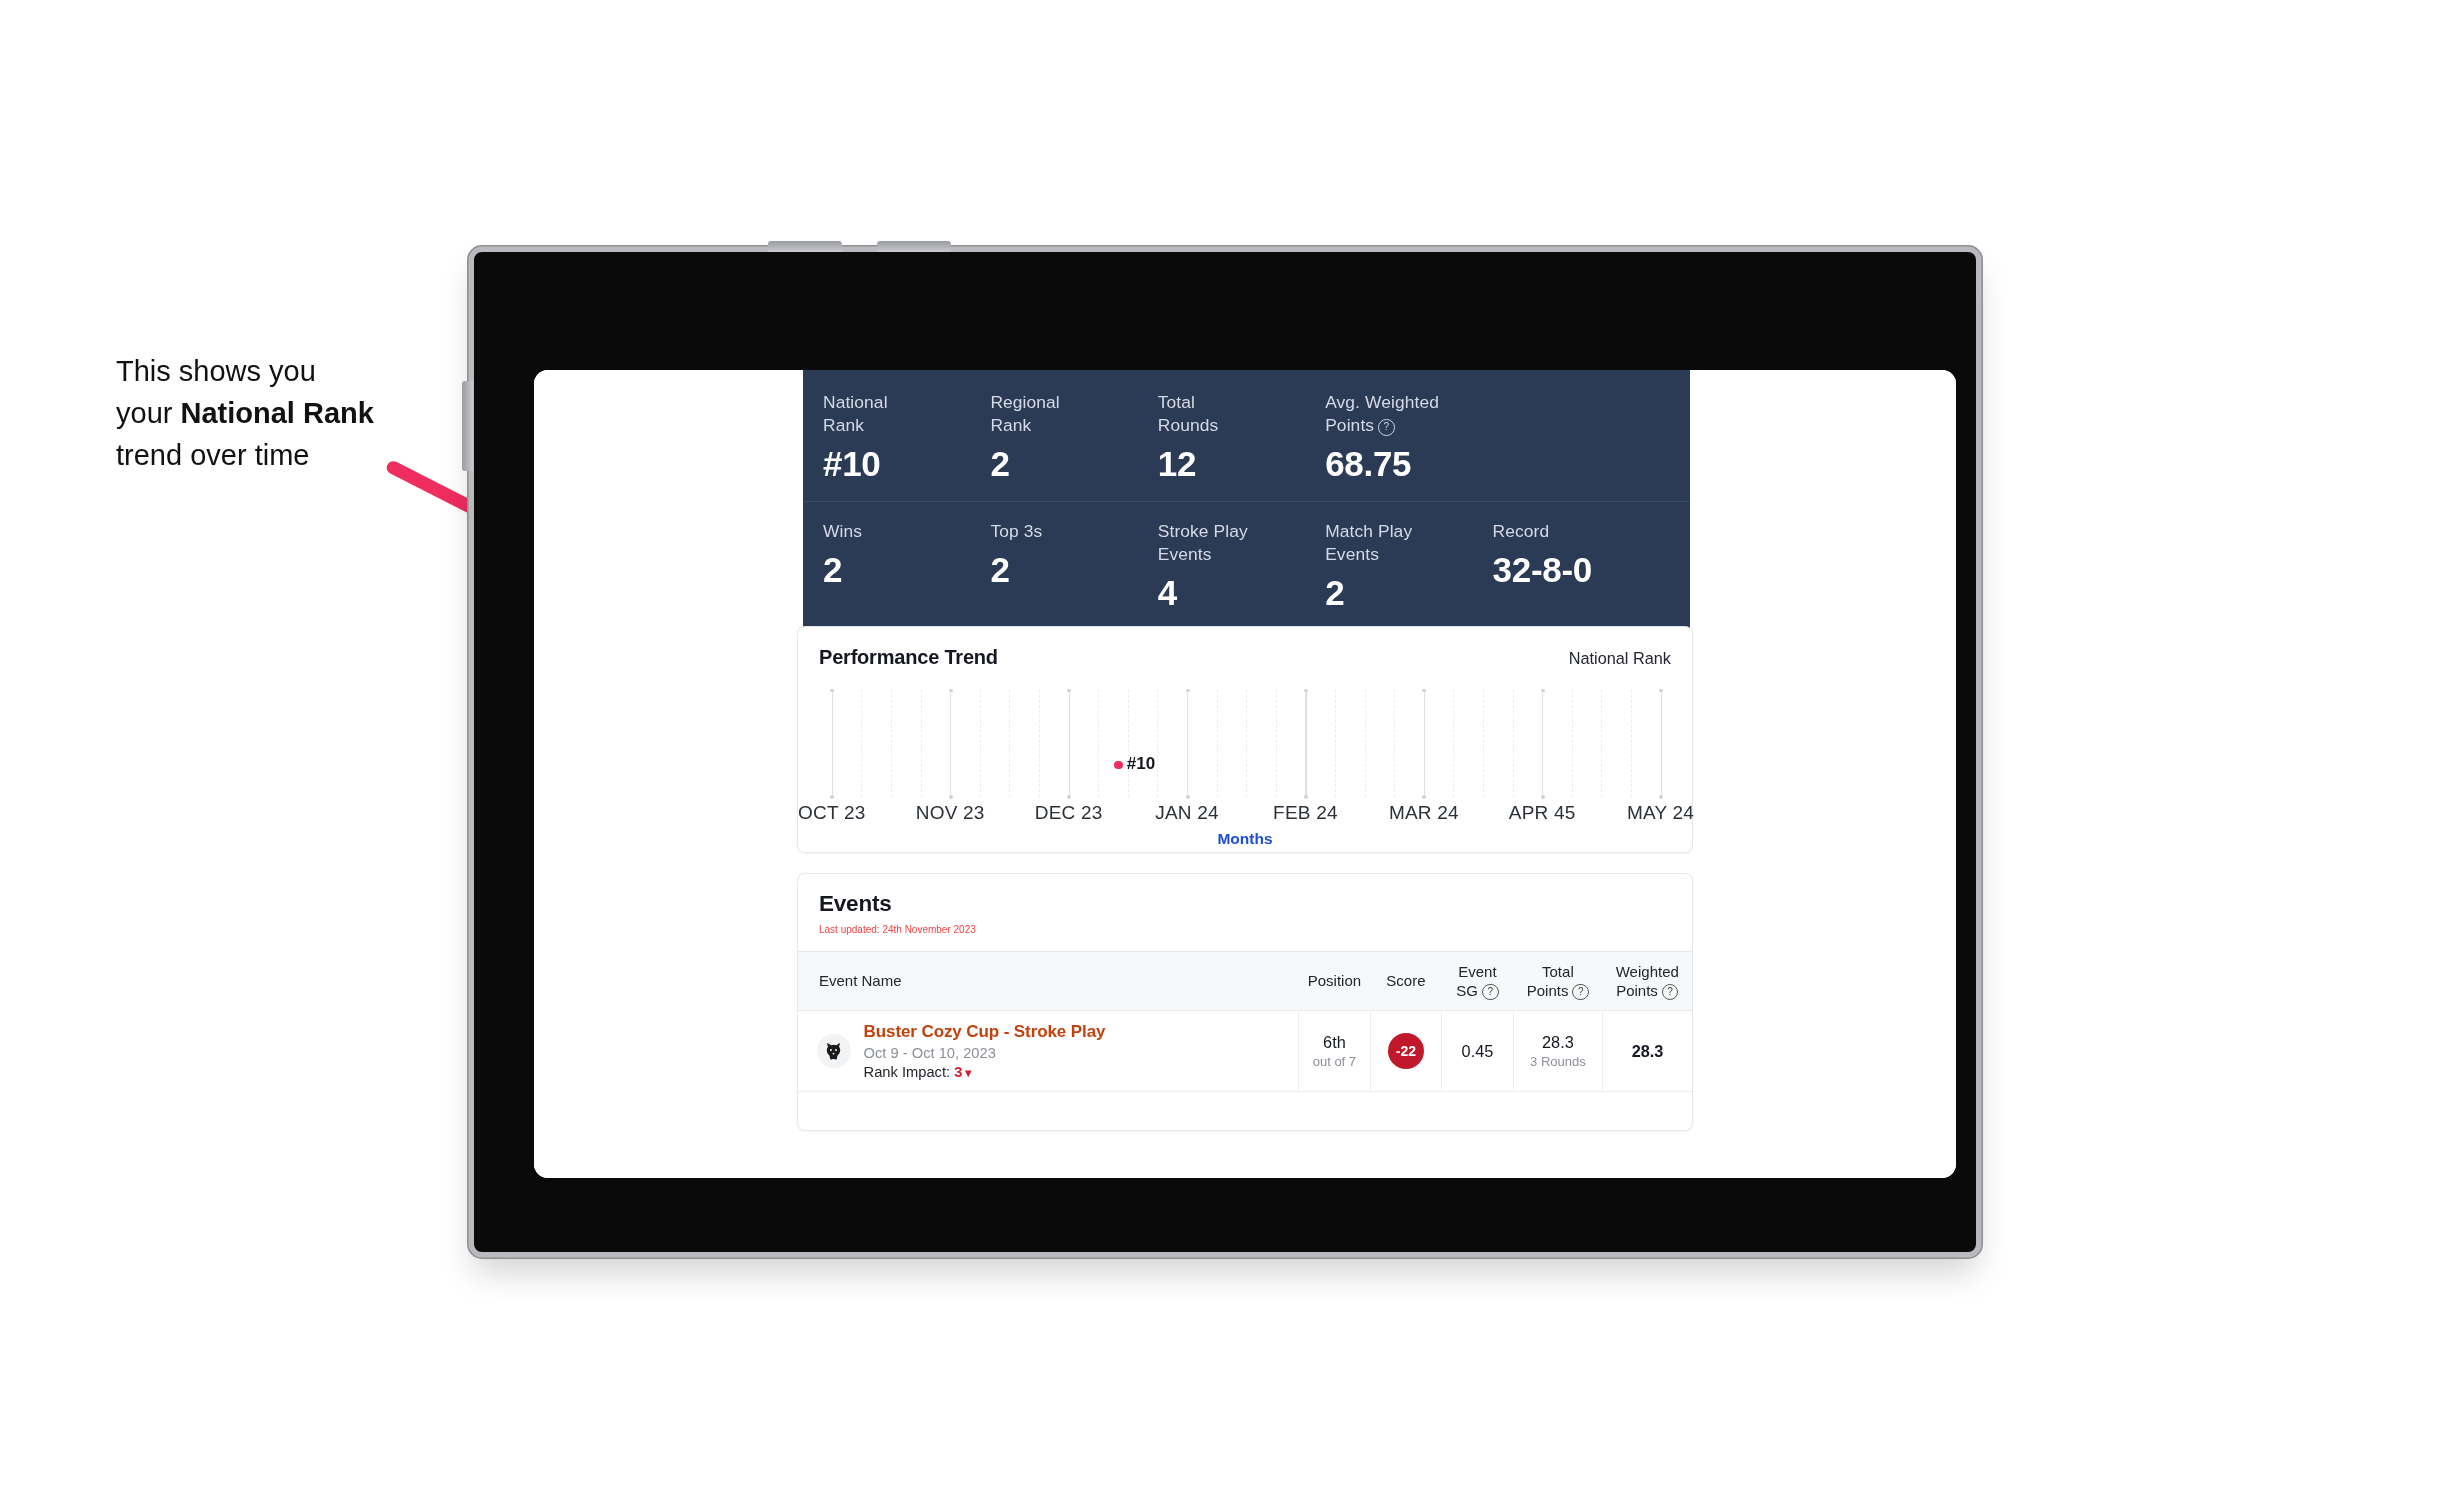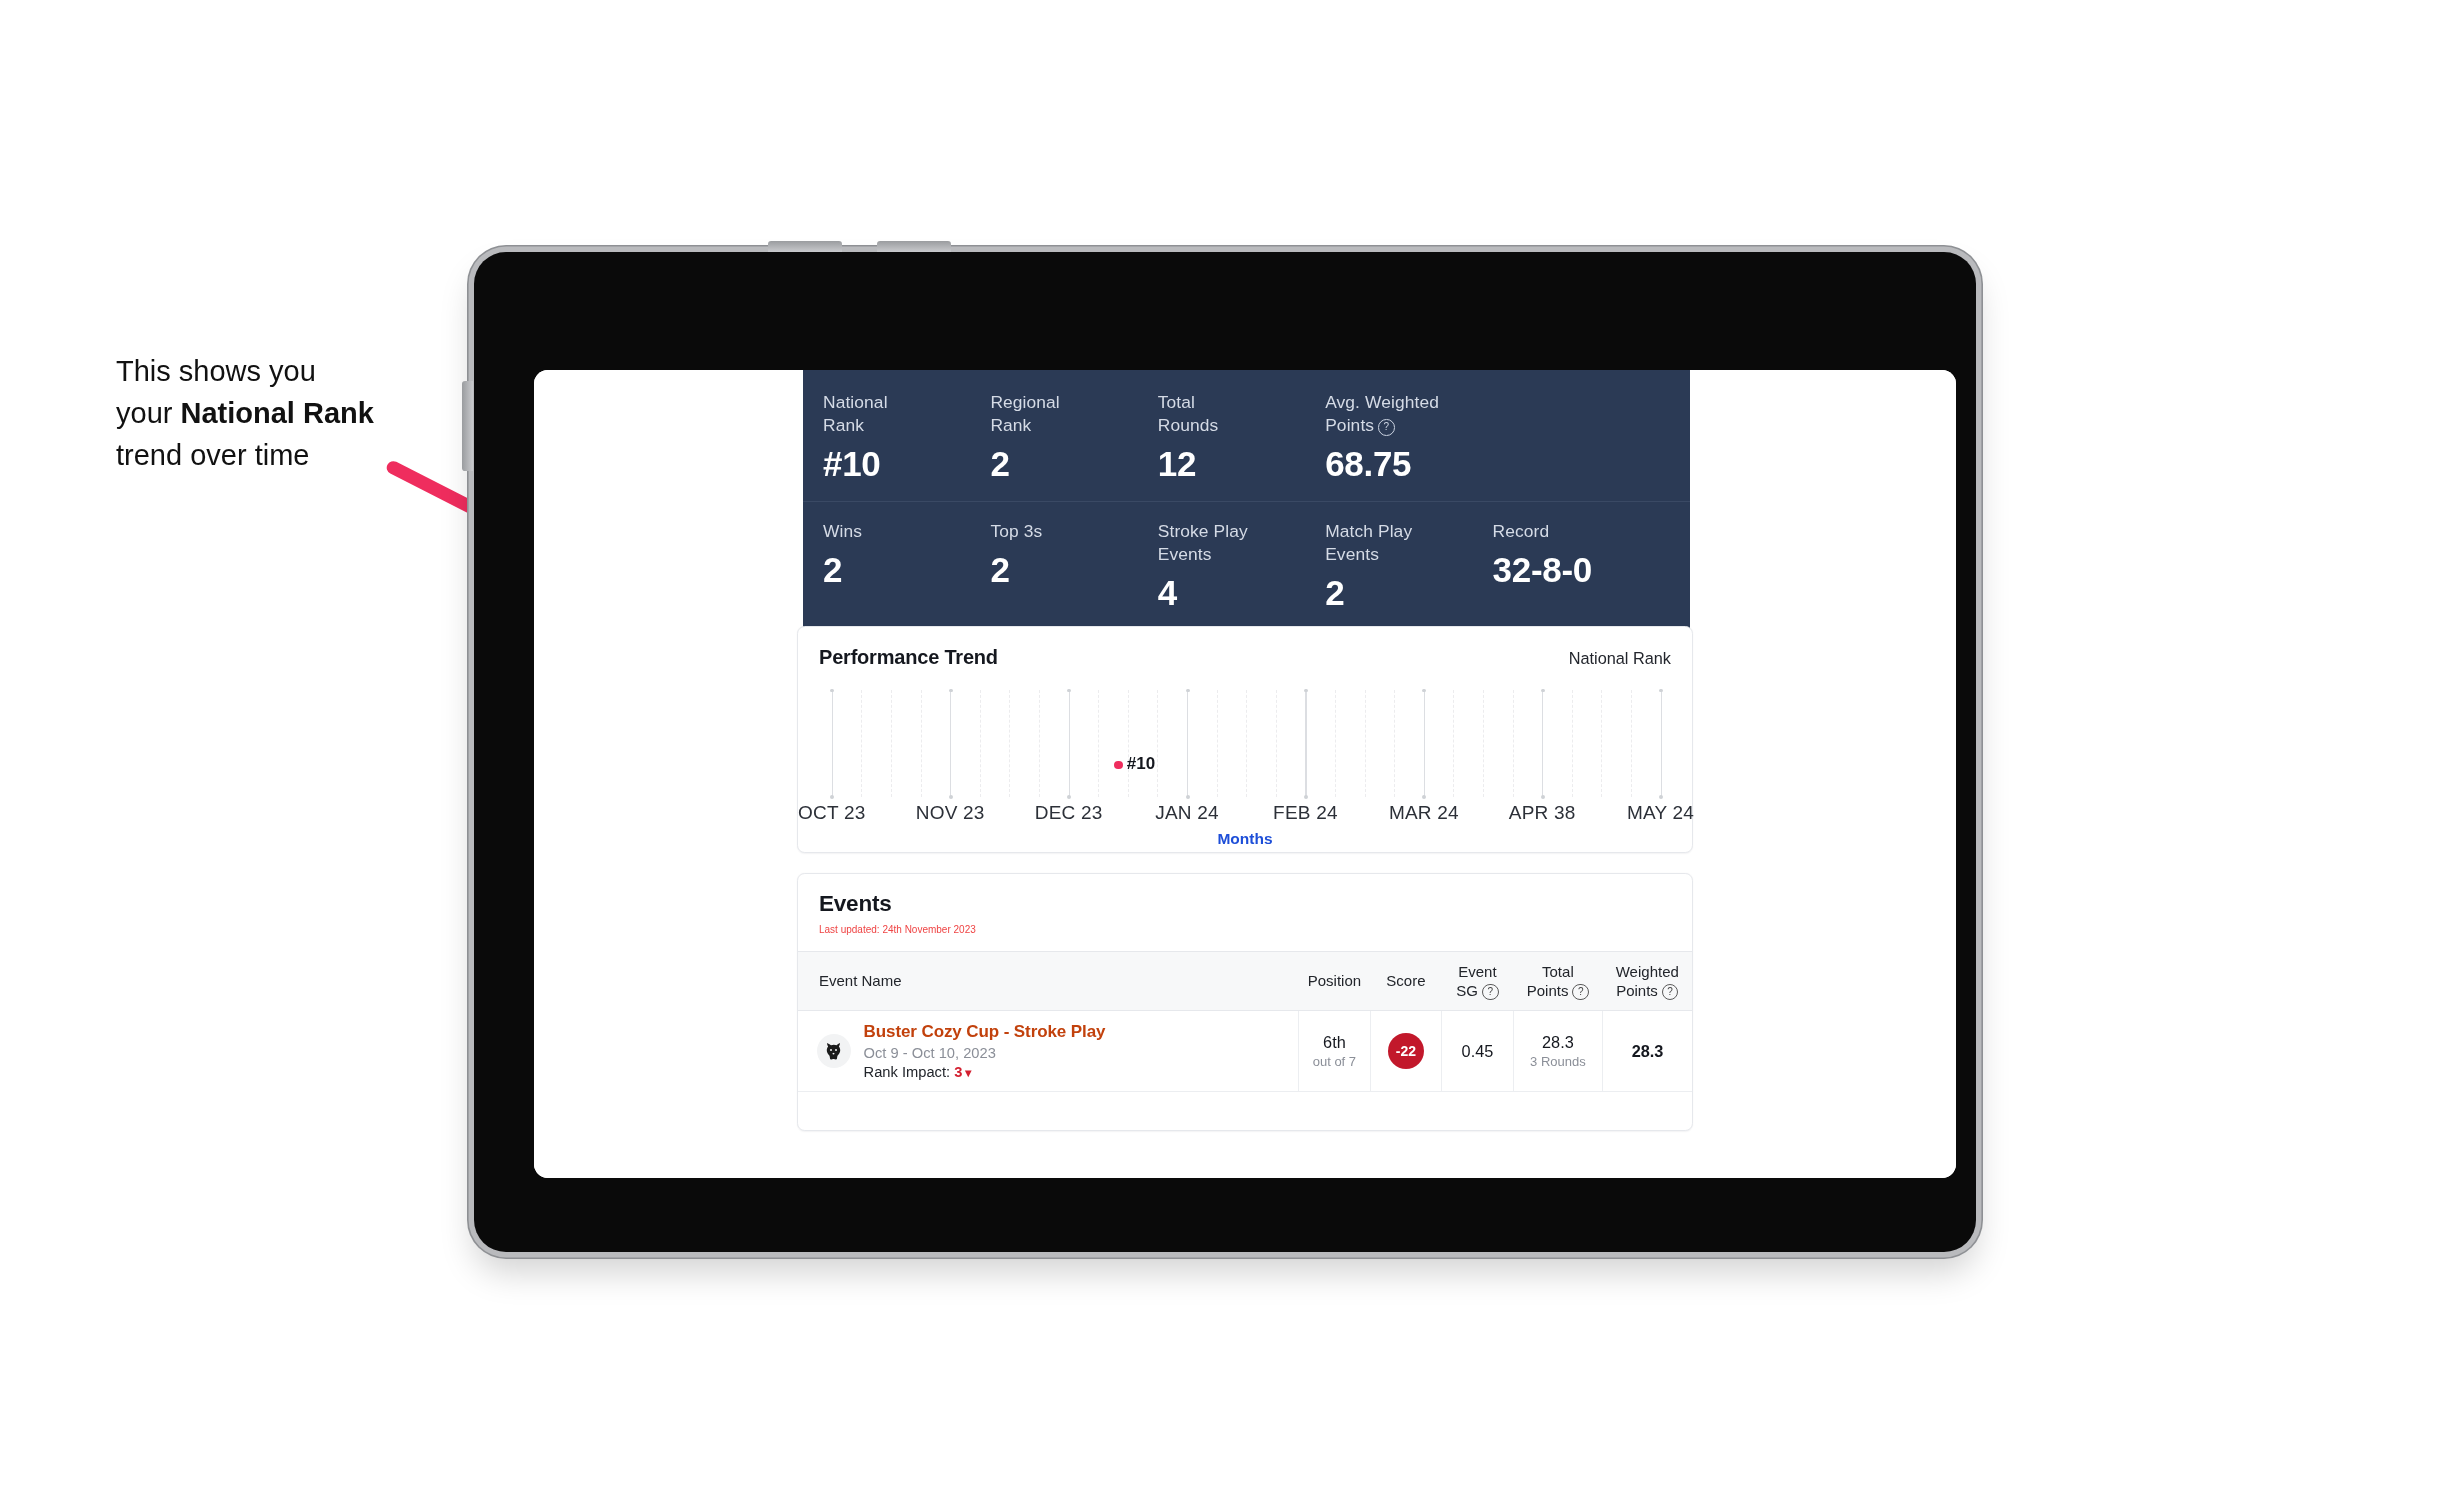--- a/index.html
+++ b/index.html
@@ -38,21 +38,21 @@
     pointer-events: none;
   }
 
   
   #tablet-device {
     position: absolute;
     left: 474px;
     top: 252px;
     width: 1502px;
     height: 1000px;
-    border-radius: 32px;
+    border-radius: 8px;
     background: #0a0a0a;
     box-shadow:
       0 0 0 5.4px #b9babd,
       0 0 0 7px #8e9094,
       0 20px 34px rgba(0,0,0,0.18);
   }
   
   #tablet-power-button {
     position: absolute;
     left: 294px;
@@ -504,21 +504,21 @@
             <div id="trend-point-label" style="left: calc(35.0343% + 8.5px); top: calc(66% - 7px);">#10</div>
           </div>
 
         <div id="trend-xticks">
             <div class="xtick" style="left: 1.5%;">OCT 23</div>
             <div class="xtick" style="left: 15.3571%;">NOV 23</div>
             <div class="xtick" style="left: 29.2143%;">DEC 23</div>
             <div class="xtick" style="left: 43.0714%;">JAN 24</div>
             <div class="xtick" style="left: 56.9286%;">FEB 24</div>
             <div class="xtick" style="left: 70.7857%;">MAR 24</div>
-            <div class="xtick" style="left: 84.6429%;">APR 38</div>
+            <div class="xtick" style="left: 84.6429%;">APR 45</div>
             <div class="xtick" style="left: 98.5%;">MAY 24</div>
           </div>
         <div id="trend-axis-title">Months</div>
       </div>
 
       <div class="card" id="events-card">
         <div id="events-header">
           <div id="events-title">Events</div>
           <div id="events-updated">Last updated: 24th November 2023</div>
         </div>

